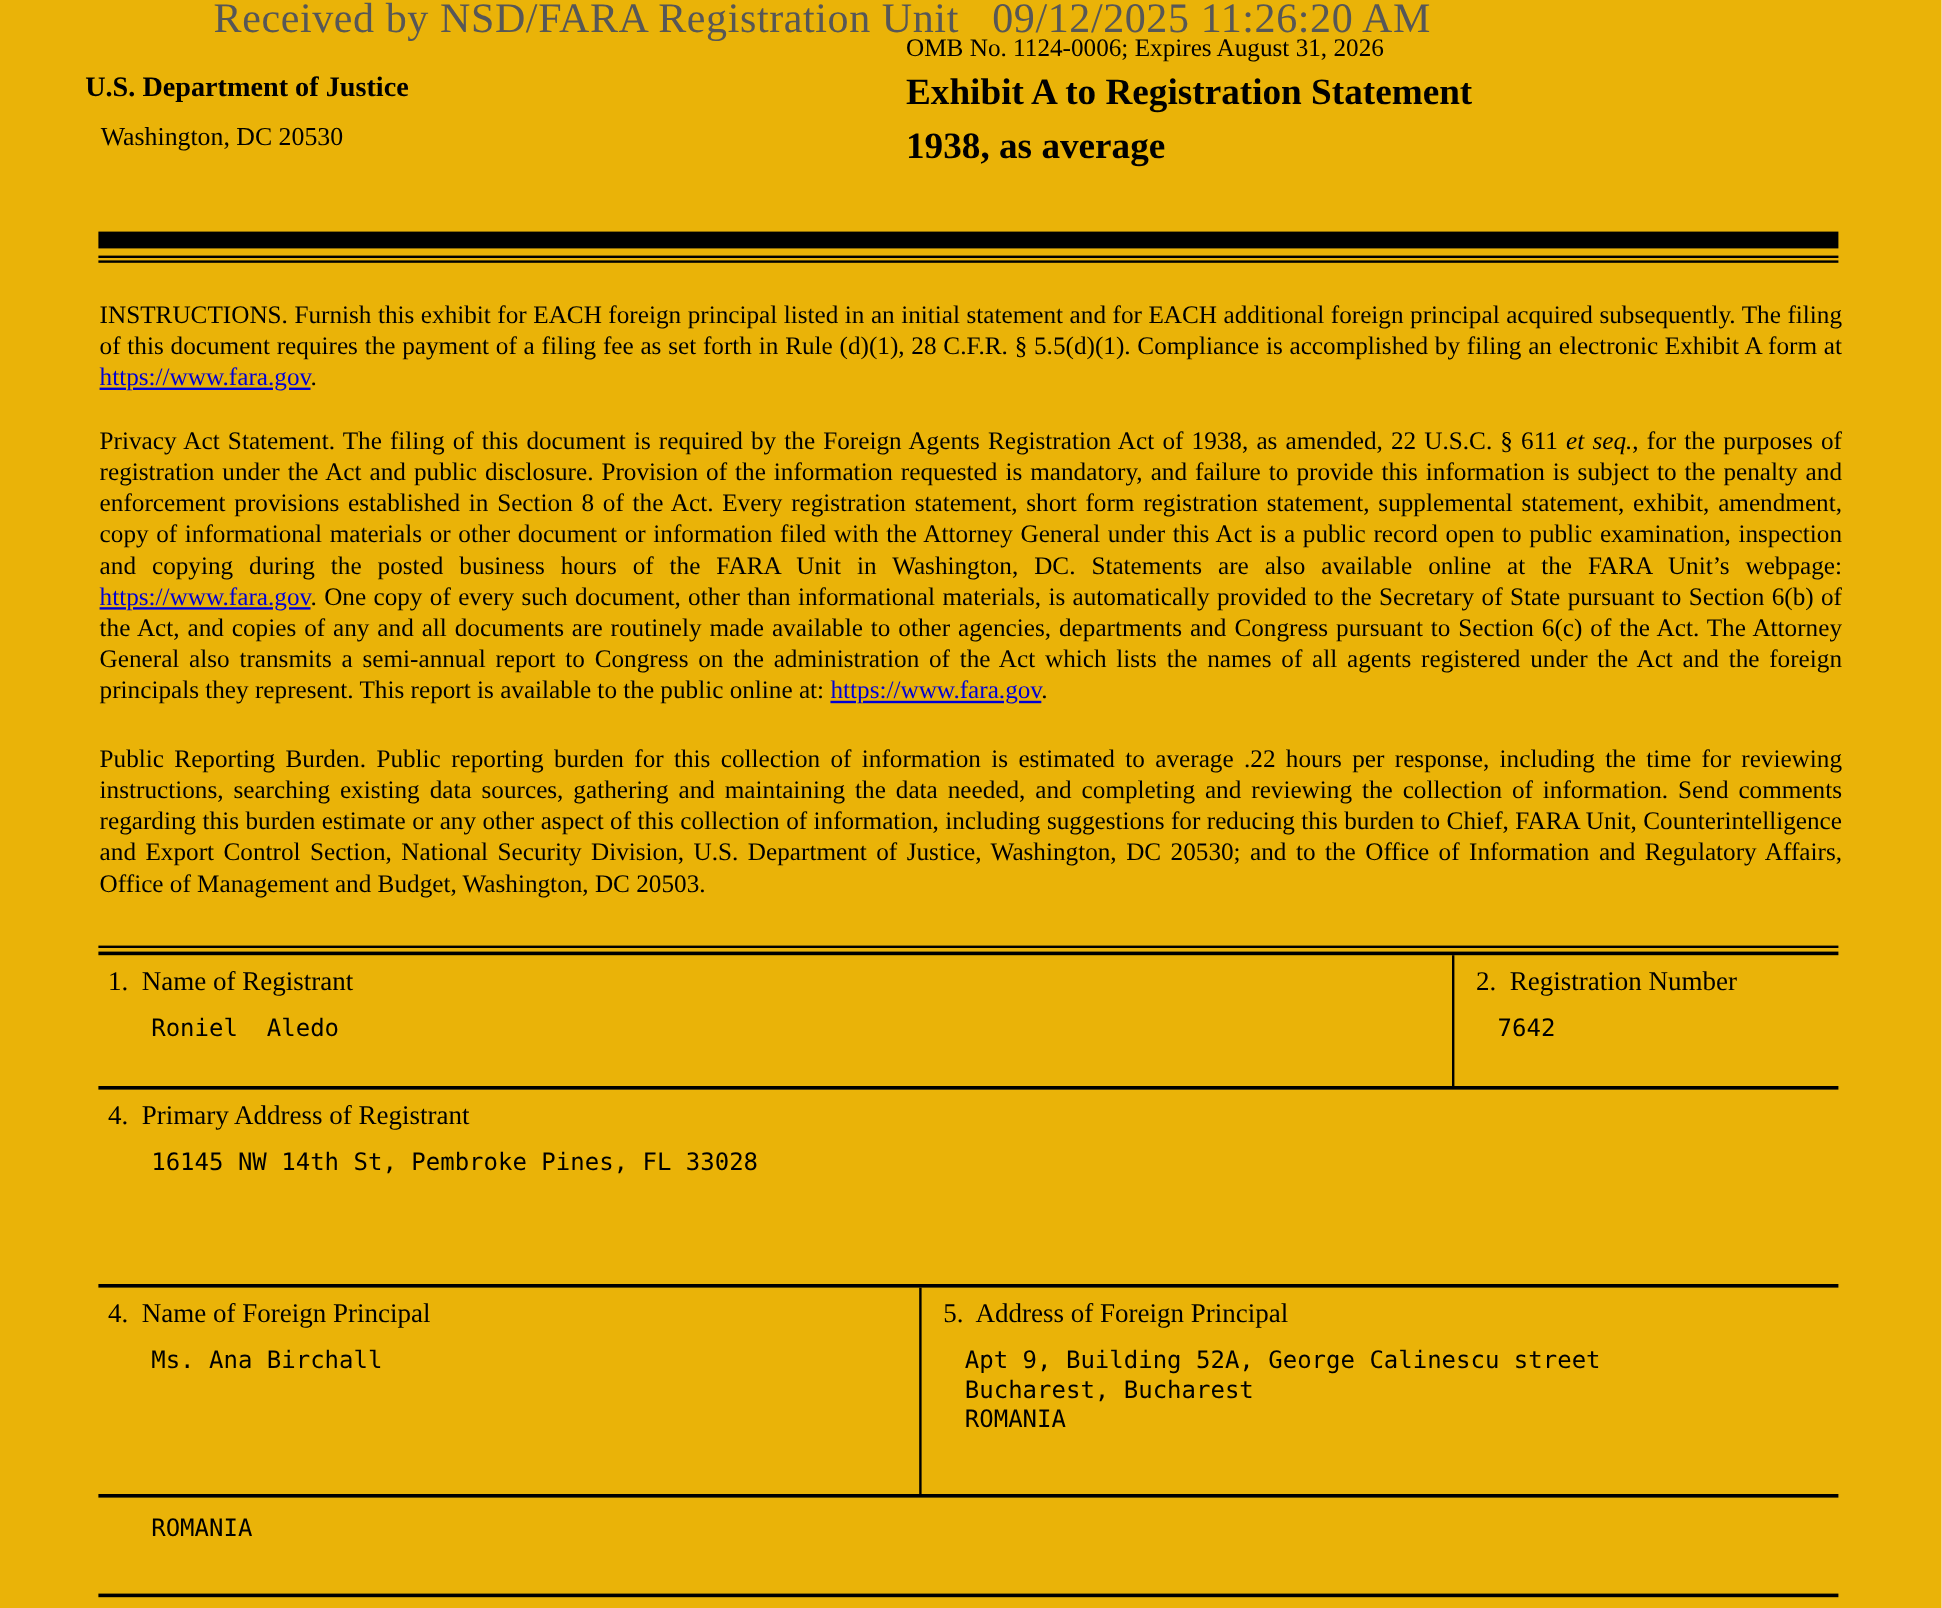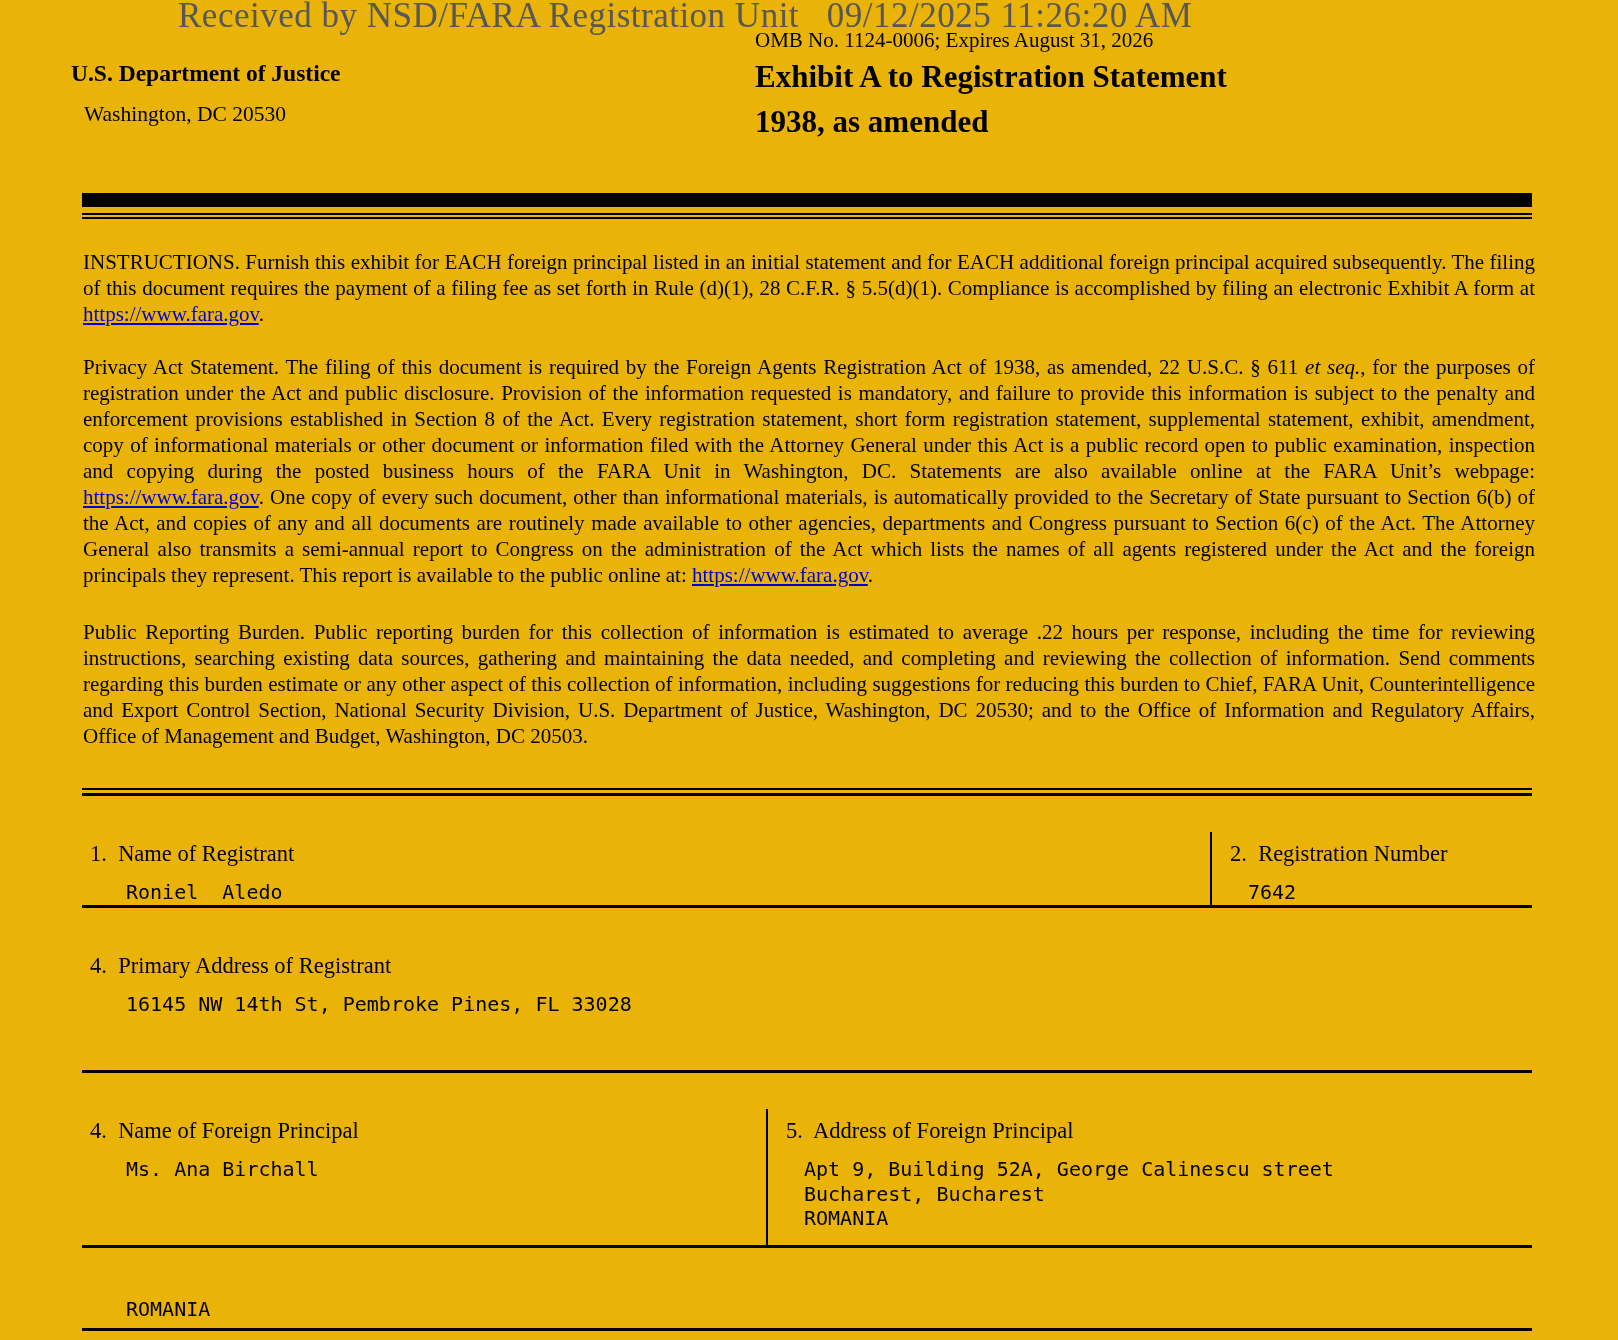--- a/index.html
+++ b/index.html
@@ -32,21 +32,21 @@
 
   
   .ftable { left:82px; top:788px; width:1450px; }
   .rule-thin  { height:0; border-top:2px solid #000; margin-bottom:3px; }
   .rule-thick { height:0; border-top:3px solid #000; }
   .row  { display:flex; }
   .row1 { height:109px; }
   .row2 { height:162px; }
   .row3 { height:172px; }
   .row4 { height:80px; }
-  .cell { box-sizing:border-box; overflow:hidden;margin-top:36px; }
+  .cell { box-sizing:border-box; overflow:hidden; }
   .c1a  { width:1130px; border-right:2px solid #000; }
   .c3a  { width:686px;  border-right:2px solid #000; }
   .cgrow{ flex:1; }
   .f-label { font-size:22.5px; padding:9px 0 0 8px; white-space:pre-wrap; }
   .f-value {
     font-family:"DejaVu Sans Mono", monospace; font-size:20px; line-height:24.5px;
     padding-left:44px; margin-top:13px; white-space:pre-wrap;
   }
   .c1b-label { padding-left:18px; }
   .c1b-value { padding-left:36px; }
@@ -58,21 +58,21 @@
 
   <div class="abs stamp">Received by NSD/FARA Registration Unit   09/12/2025 11:26:20 AM</div>
 
   <div class="abs omb">OMB No. 1124-0006; Expires August 31, 2026</div>
 
   <div class="abs dept">U.S. Department of Justice</div>
   <div class="abs city">Washington, DC 20530</div>
 
   <div class="abs title">
     <div>Exhibit A to Registration Statement</div>
-    <div>1938, as amended</div>
+    <div>1938, as average</div>
   </div>
 
   <div class="abs bar"></div>
   <div class="abs dblrule"></div>
 
   <p class="abs para" id="p-instructions"><span>INSTRUCTIONS.  Furnish this exhibit for EACH foreign principal listed in an initial statement and for EACH additional foreign principal acquired subsequently.  The filing of this document requires the payment of a filing fee as set forth in Rule (d)(1), 28 C.F.R. § 5.5(d)(1).  Compliance is accomplished by filing an electronic Exhibit A form at </span><a class="link">https://www.fara.gov</a><span>.</span></p>
 
   <p class="abs para" id="p-privacy"><span>Privacy Act Statement.  The filing of this document is required by the Foreign Agents Registration Act of 1938, as amended, 22 U.S.C. § 611 </span><em class="it">et seq.</em><span>, for the purposes of registration under the Act and public disclosure.  Provision of the information requested is mandatory, and failure to provide this information is subject to the penalty and enforcement provisions established in Section 8 of the Act.  Every registration statement, short form registration statement, supplemental statement, exhibit, amendment, copy of informational materials or other document or information filed with the Attorney General under this Act is a public record open to public examination, inspection and copying during the posted business hours of the FARA Unit in Washington, DC.  Statements are also available online at the FARA Unit’s webpage: </span><a class="link">https://www.fara.gov</a><span>. One copy of every such document, other than informational materials, is automatically provided to the Secretary of State pursuant to Section 6(b) of the Act, and copies of any and all documents are routinely made available to other agencies, departments and Congress pursuant to Section 6(c) of the Act.  The Attorney General also transmits a semi-annual report to Congress on the administration of the Act which lists the names of all agents registered under the Act and the foreign principals they represent.  This report is available to the public online at: </span><a class="link">https://www.fara.gov</a><span>.</span></p>
 
   <p class="abs para" id="p-burden">Public Reporting Burden.  Public reporting burden for this collection of information is estimated to average .22 hours per response, including the time for reviewing instructions, searching existing data sources, gathering and maintaining the data needed, and completing and reviewing the collection of information.  Send comments regarding this burden estimate or any other aspect of this collection of information, including suggestions for reducing this burden to Chief, FARA Unit, Counterintelligence and Export Control Section, National Security Division, U.S. Department of Justice, Washington, DC 20530; and to the Office of Information and Regulatory Affairs, Office of Management and Budget, Washington, DC 20503.</p>

